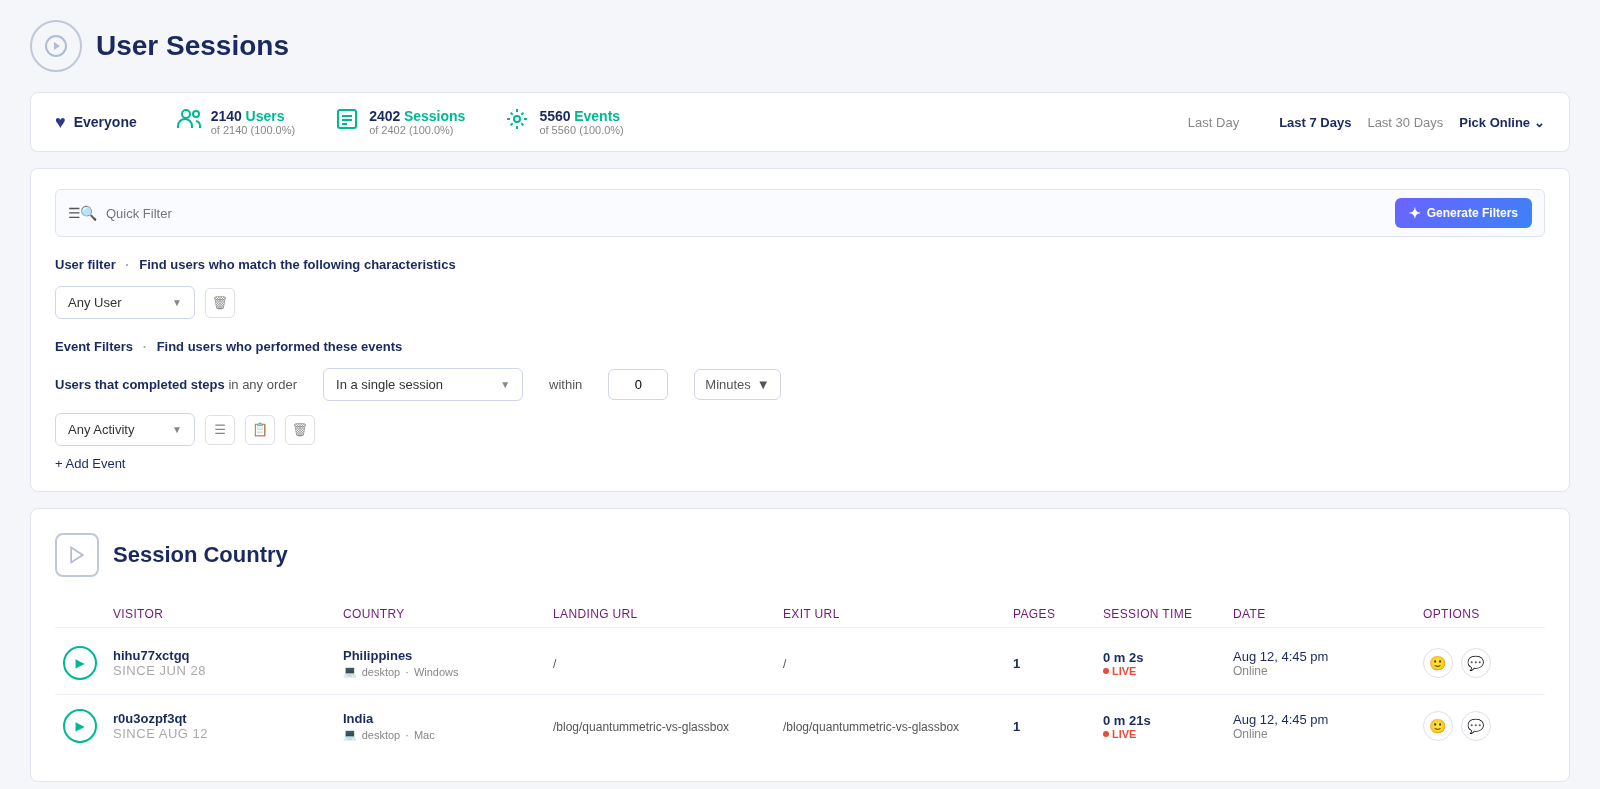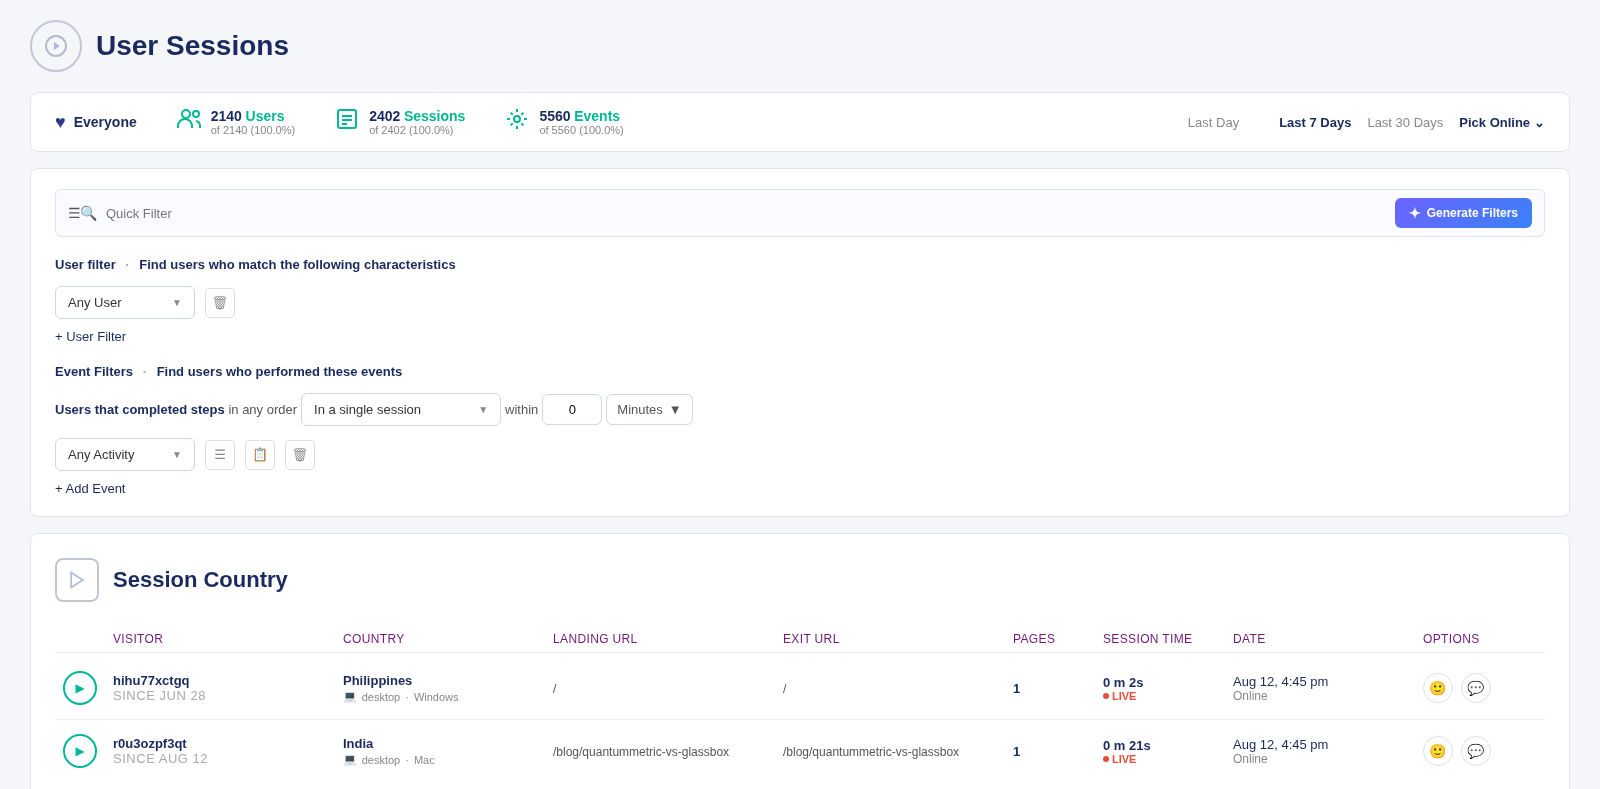--- a/index.html
+++ b/index.html
@@ -44,21 +44,21 @@
     .section-label span { font-weight: 600; color: #1a2a5e; }
     .section-label .dot { color: #aaa; margin: 0 6px; }
 
     .filter-row { display: flex; align-items: center; gap: 10px; margin-bottom: 10px; }
     .filter-select { border: 1px solid #d0d5e8; border-radius: 6px; padding: 8px 12px; font-size: 13px; color: #333; background: #fff; cursor: pointer; display: flex; align-items: center; gap: 8px; min-width: 140px; justify-content: space-between; }
     .filter-select .chevron { color: #888; font-size: 10px; }
     .icon-btn { width: 30px; height: 30px; border: 1px solid #dde0ec; border-radius: 5px; background: #fff; display: flex; align-items: center; justify-content: center; cursor: pointer; color: #888; font-size: 13px; }
     .add-filter-link { color: #1a2a5e; font-size: 13px; cursor: pointer; font-weight: 500; }
 
     .event-filter-section { margin-top: 20px; }
-    .steps-row { display: flex; align-items: center; gap: 4px; font-size: 13px; color: #555; margin-bottom: 12px; flex-wrap: wrap; }
+    .steps-row { display: flex; align-items: center; gap: 26px; font-size: 13px; color: #555; margin-bottom: 12px; flex-wrap: wrap; }
     .steps-row .bold { font-weight: 600; color: #1a2a5e; }
     .within-input { border: 1px solid #d0d5e8; border-radius: 6px; padding: 7px 10px; width: 60px; font-size: 13px; text-align: center; }
     .minutes-select { border: 1px solid #d0d5e8; border-radius: 6px; padding: 7px 10px; font-size: 13px; background: #fff; cursor: pointer; display: flex; align-items: center; gap: 6px; }
 
     
     .playlist-section { background: #fff; border: 1px solid #e0e4ef; border-radius: 8px; padding: 24px; margin-top: 8px; }
     .playlist-header { display: flex; align-items: center; gap: 14px; margin-bottom: 24px; }
     .playlist-icon { width: 44px; height: 44px; border-radius: 8px; border: 2px solid #c0c8d8; display: flex; align-items: center; justify-content: center; }
     .playlist-title { font-size: 22px; font-weight: 700; color: #1a2a5e; }
 
@@ -195,23 +195,20 @@
     <div class="filter-row">
       <div class="filter-select">
         <span>Any User</span>
         <span class="chevron">▼</span>
       </div>
       <div class="icon-btn">
         <span>🗑</span>
       </div>
     </div>
 
-    <div class="add-filter-link">
-      <span>+ User Filter</span>
-    </div>
 
     <div class="event-filter-section">
       <div class="section-label">
         <span>Event Filters</span>
         <span class="dot">·</span>
         <span>Find users who performed these events</span>
       </div>
 
       <div class="steps-row">
         <span>

